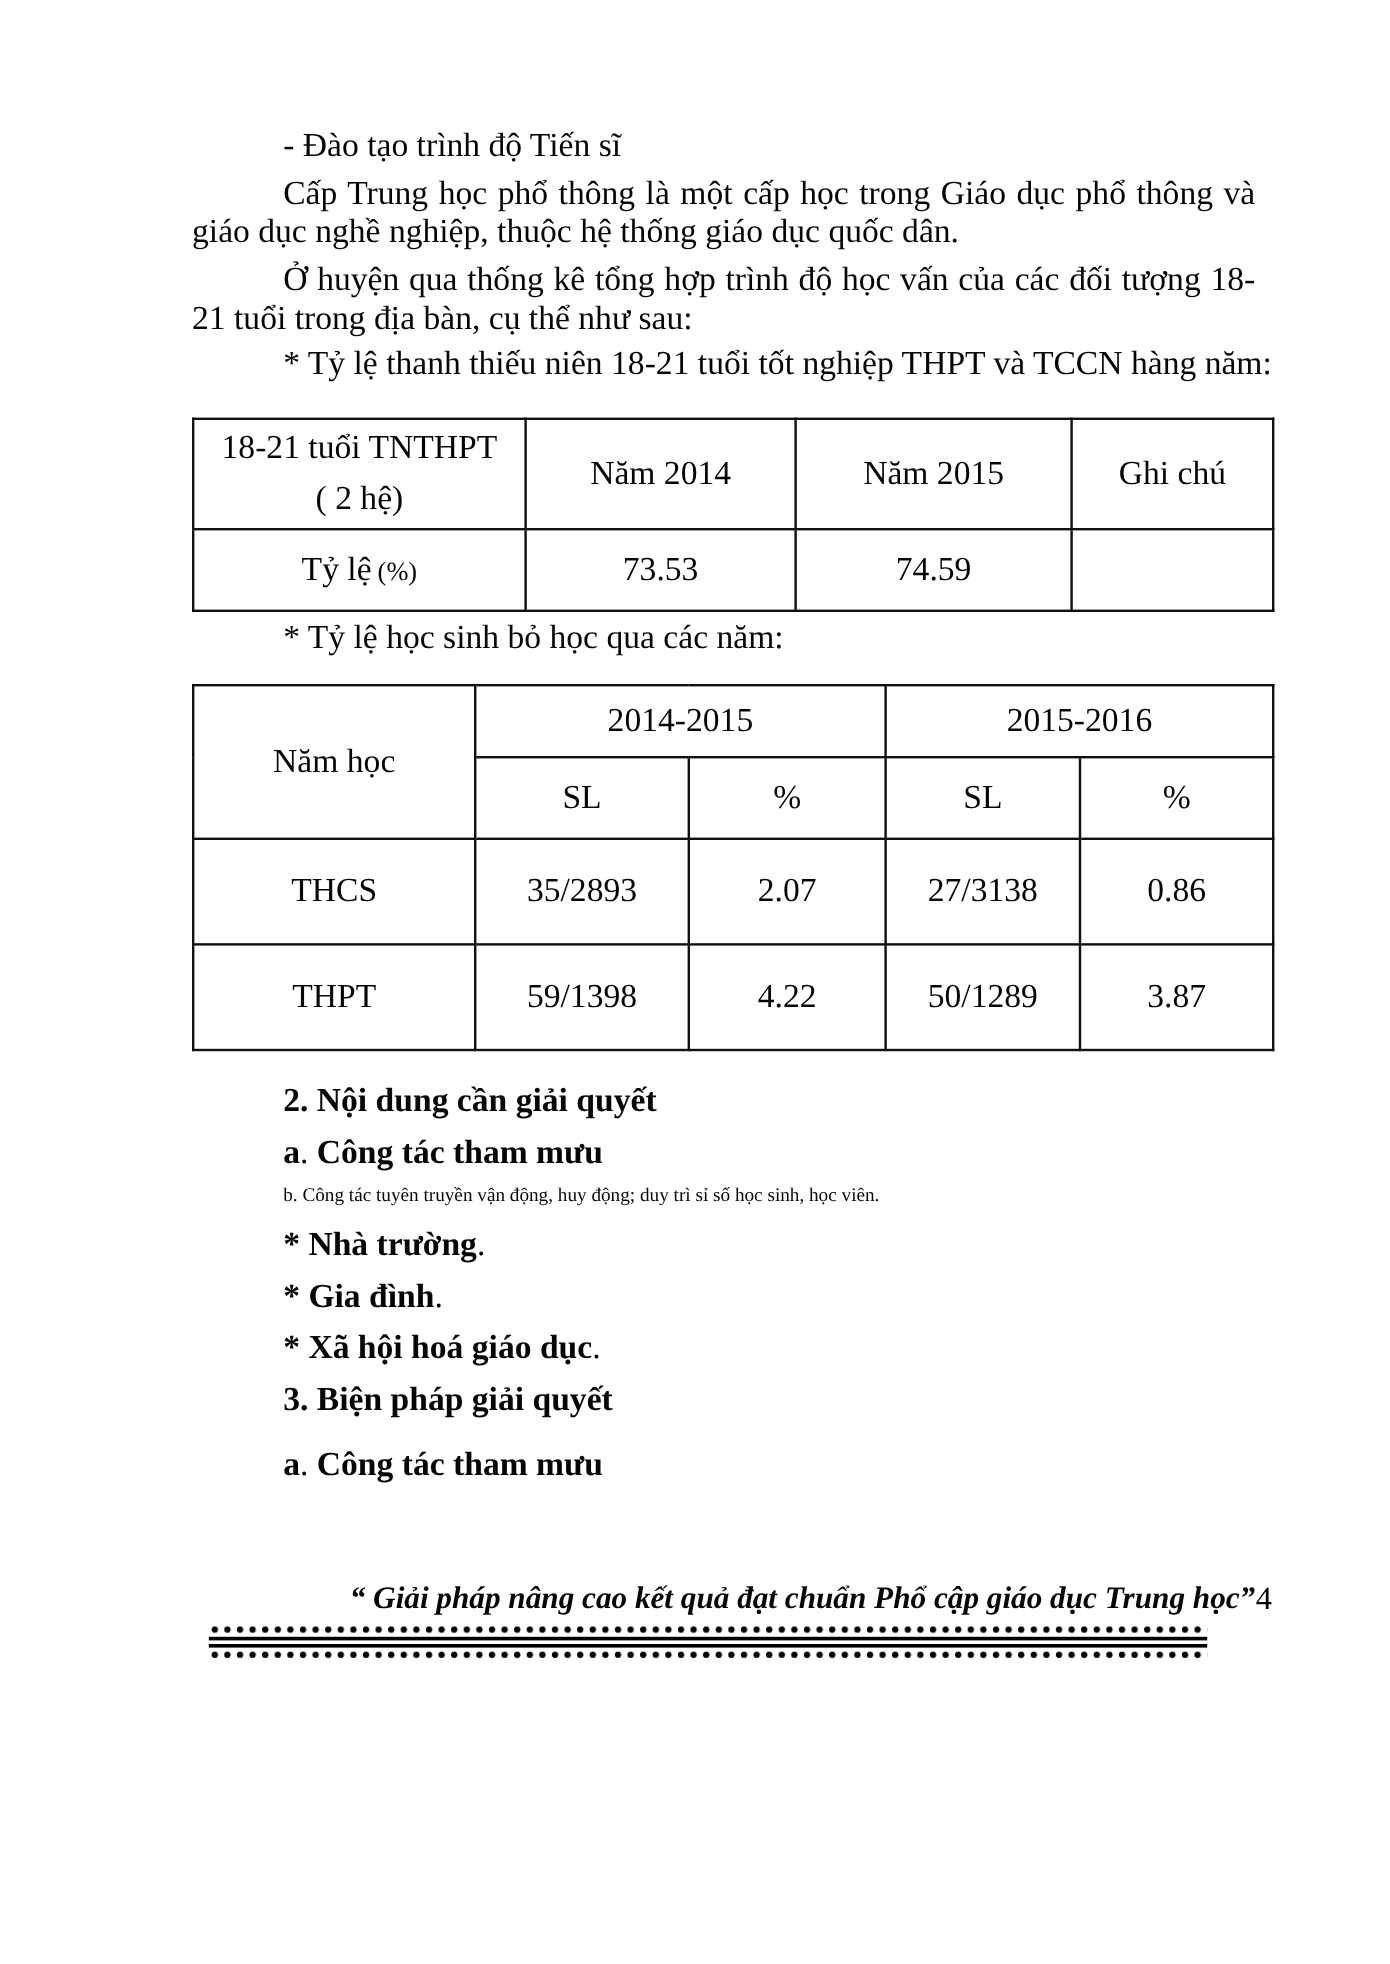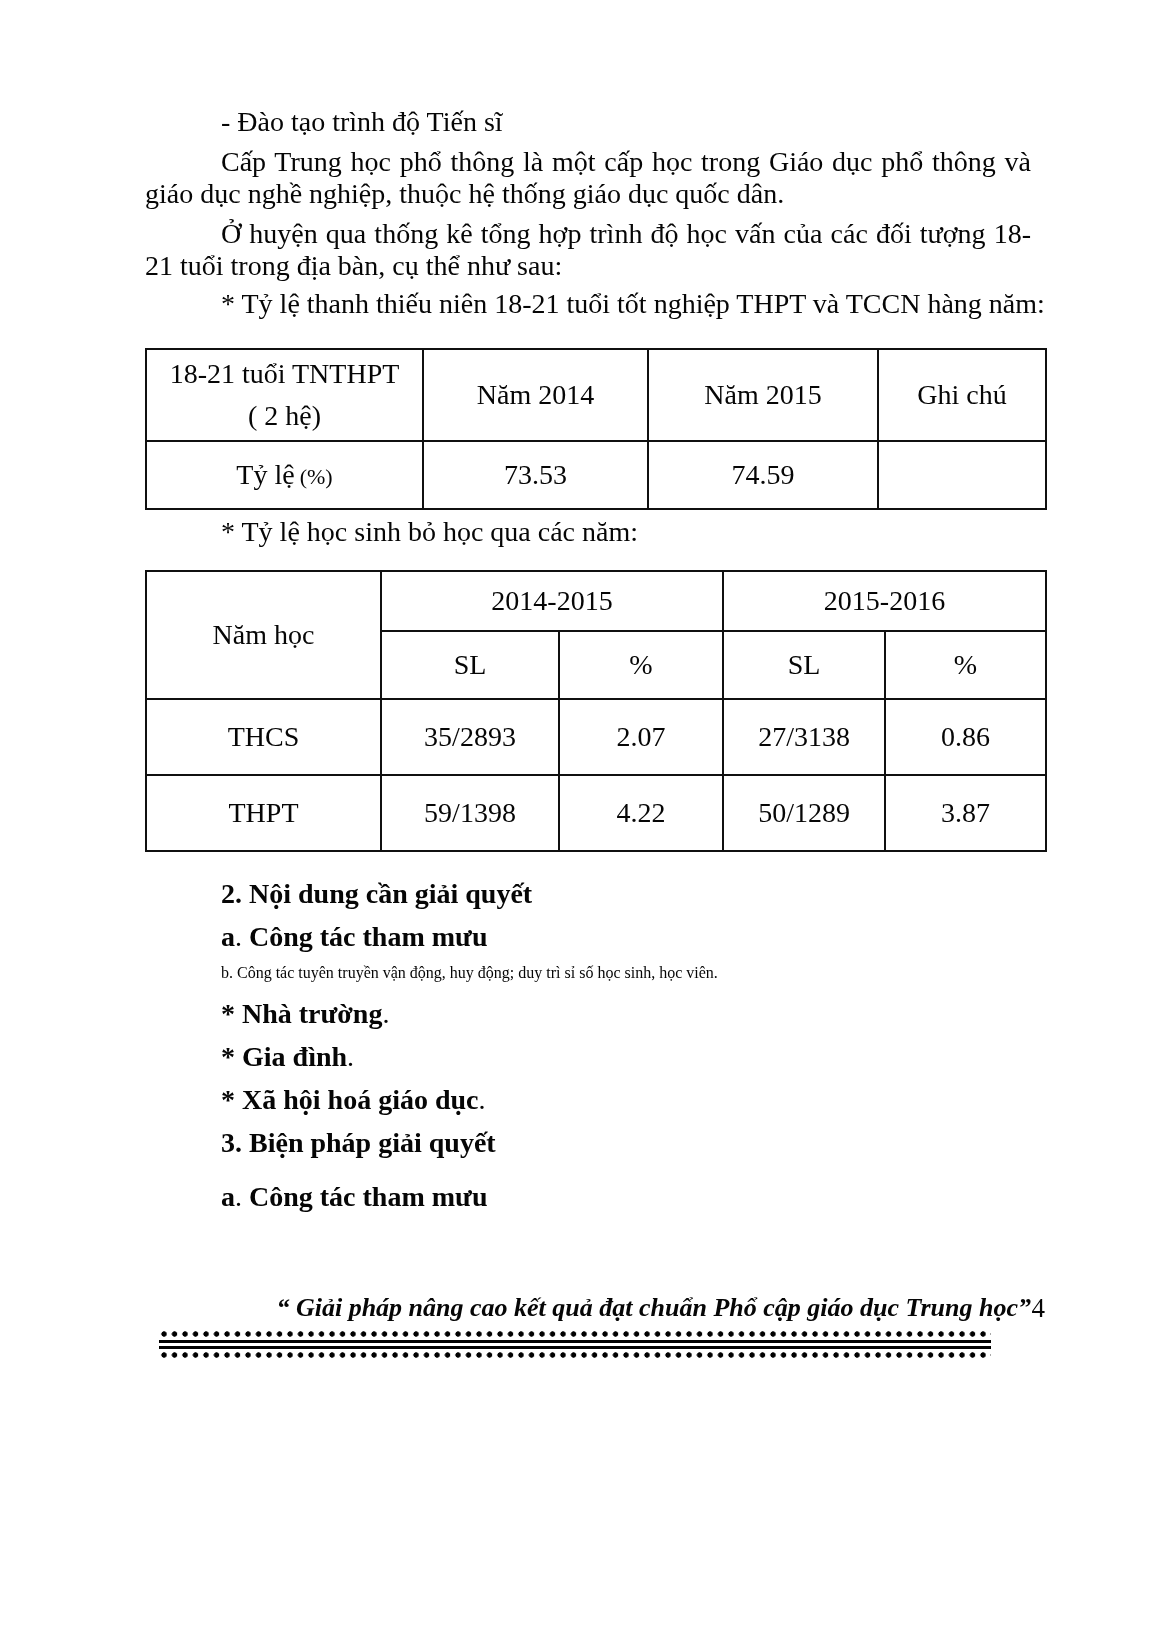--- a/index.html
+++ b/index.html
@@ -8,21 +8,21 @@
     width: 1158px;
     height: 1637px;
     position: relative;
     background: #ffffff;
     overflow: hidden;
     font-family: "Liberation Serif", "DejaVu Serif", serif;
     color: #060606;
   }
   .content {
     position: absolute;
-    left: 145px;
+    left: 160px;
     top: 106px;
     width: 886px;
   }
   .line, .para, .caption, .heading { font-size: 28px; line-height: 32px; margin: 0; }
   .line, .caption { white-space: nowrap; }
   .indent { text-indent: 76px; }
   .just { text-align: justify; }
   .para { margin-top: 8px; }
   .caption { margin-top: 6px; }
   .heading { font-weight: bold; margin-top: 11px; white-space: nowrap; }
@@ -39,21 +39,21 @@
     font-size: 28px;
     padding: 0;
     overflow: hidden;
   }
   .t1 { width: 900px; margin-top: 28px; }
   .t2 { width: 900px; margin-top: 22px; }
   .t1 tr.hdr td { height: 92px; }
   .t1 tr.dat td { height: 68px; }
   .t2 tr.hdr1 td { height: 60px; }
   .t2 tr.hdr2 td { height: 68px; }
-  .t2 tr.dat td { height: 76px; }
+  .t2 tr.dat td { height: 88px; }
   .cell-line { display: block; line-height: 42px; }
   .small { font-size: 22px; margin-left: 5px; }
 
   .footer-line {
     position: relative;
     margin-top: 78px;
     font-size: 26px;
     line-height: 34px;
     font-weight: bold;
     font-style: italic;

